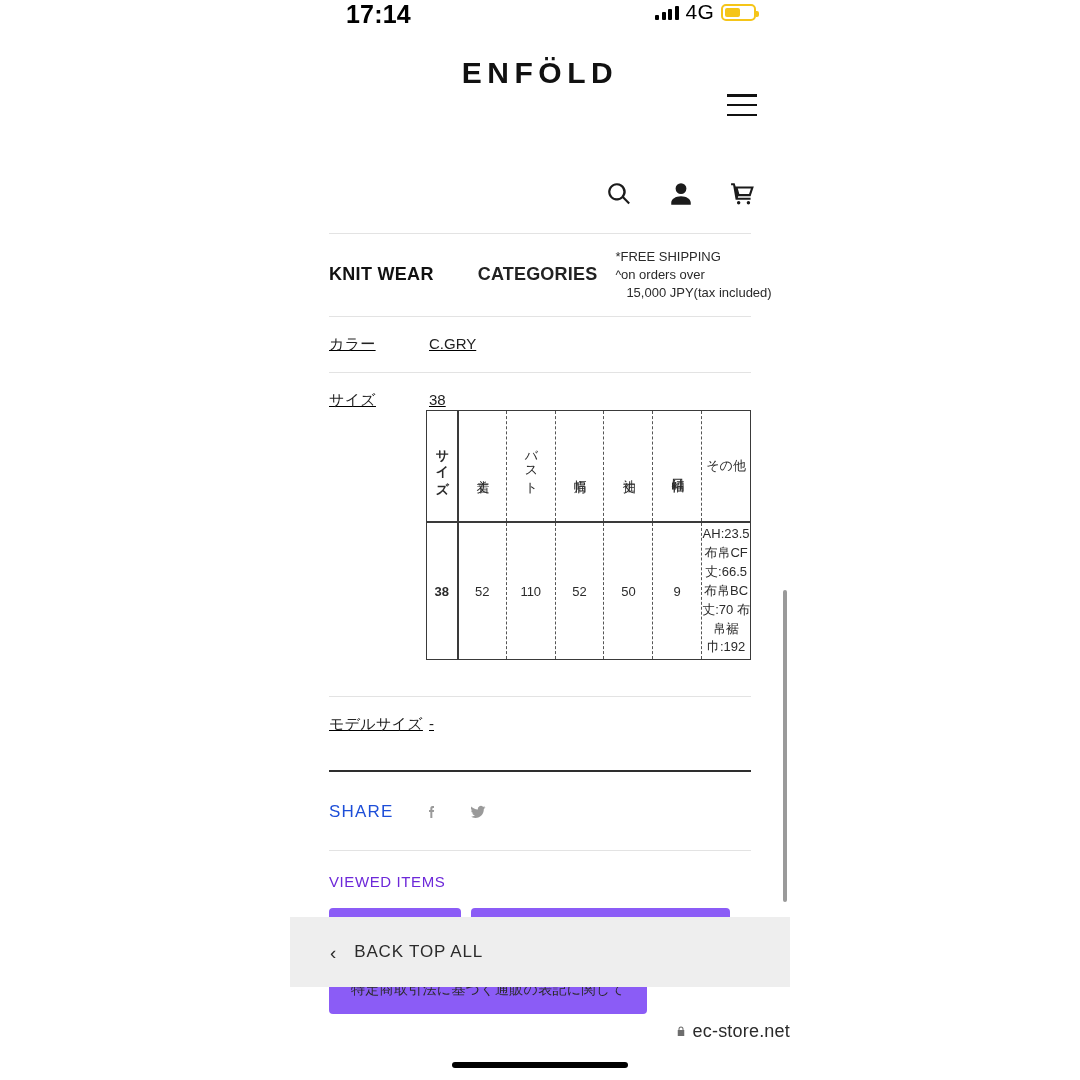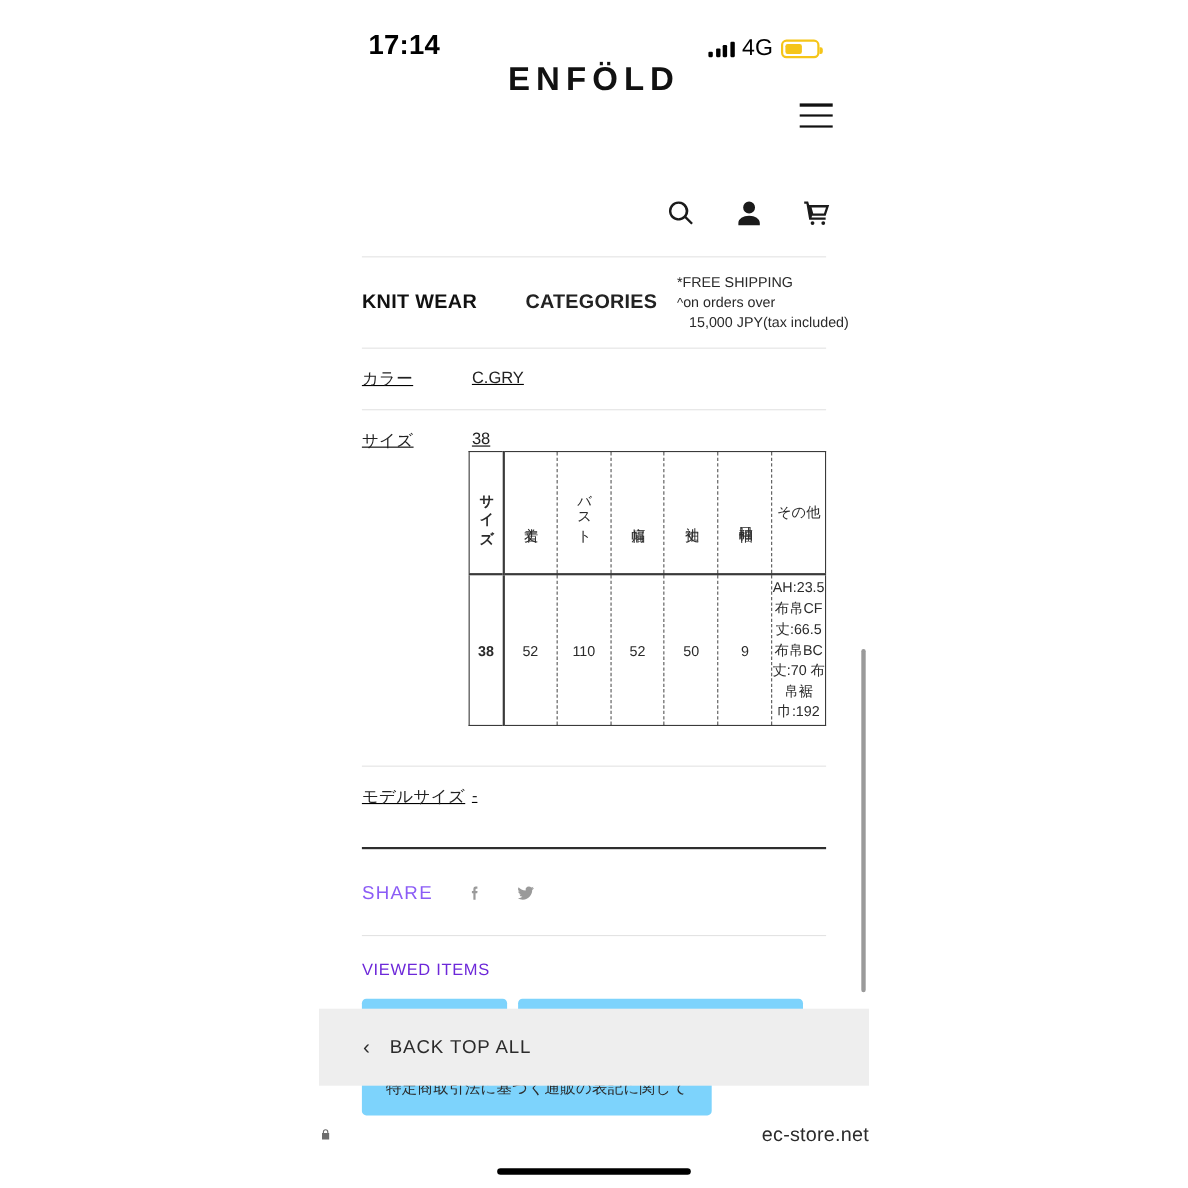--- a/index.html
+++ b/index.html
@@ -11,23 +11,23 @@
   }
   #screen {
     position: relative;
     width: 1080px; height: 1080px;
     background: #ffffff;
     overflow: hidden;
   }
 
   
   .statusbar {
-    position: absolute; top: 0; left: 290px;
+    position: absolute; top: 0; left: 301px;
     width: 500px; height: 56px;
-    display: flex; align-items: flex-end; justify-content: space-between;
+    display: flex; align-items: flex-start; justify-content: space-between;
     padding: 0 45px 0 45px;
   }
   .sb-time {
     font-size: 25px; font-weight: bold; color: #000;
     letter-spacing: 0.2px;
   }
   .sb-right { display: flex; align-items: center; gap: 7px; }
   .sig { display: flex; align-items: flex-end; gap: 2.5px; height: 15px; }
   .sig i { display: block; width: 4px; background: #000; border-radius: 1px; }
   .sig i:nth-child(1) { height: 5px; }
@@ -152,33 +152,33 @@
   }
   .vtxt-b { font-weight: bold; }
   .cell-other { font-size: 13px; line-height: 1.45; padding: 0 6px; }
   .cell-size-val { font-weight: bold; font-size: 14px; }
 
   
   .sharerow {
     display: flex; align-items: center; gap: 30px;
     padding: 30px 39px 28px 39px;
   }
-  .share-label { font-size: 17px; color: #8b5cf6; letter-spacing: 1.2px; }
+  .share-label { font-size: 17px; color: #1d4ed8; letter-spacing: 1.2px; }
   .sicon { width: 16px; height: 16px; }
   .sicon svg { display: block; width: 100%; height: 100%; fill: #9a9a9a; }
 
   
   .viewed { padding: 22px 39px 0 39px; }
   .viewed-title {
     font-size: 15px; color: #6d28d9; letter-spacing: 0.6px;
     margin-bottom: 18px;
   }
   .chips { display: flex; flex-wrap: wrap; gap: 10px; }
   .chip {
-    background: #7dd3fc; border-radius: 4px;
+    background: #8b5cf6; border-radius: 4px;
     padding: 15px 22px;
     font-size: 14px; color: #2b2b2b;
     letter-spacing: 0.3px;
     white-space: nowrap;
     text-align: right;
   }
   .chips-row2 { margin-top: 10px; }
 
   
   .backbar {
@@ -197,21 +197,21 @@
   .scrollbar {
     position: absolute; right: 3px; top: 534px;
     width: 4px; height: 312px;
     background: #9a9a9a; border-radius: 2px;
   }
 
   
   .urlbar {
     position: absolute; left: 290px; bottom: 34px;
     width: 500px; height: 30px;
-    display: flex; align-items: center; justify-content: space-between; gap: 6px;
+    display: flex; align-items: center; justify-content: flex-end; gap: 6px;
   }
   .lock { width: 12px; height: 15px; position: relative; }
   .lock svg { display: block; width: 100%; height: 100%; fill: #6d6d6d; }
   .url-text { font-size: 18px; color: #2b2b2b; letter-spacing: 0.2px; }
   .homebar {
     position: absolute; left: 50%; transform: translateX(-50%); bottom: 12px;
     width: 176px; height: 6px; background: #000; border-radius: 3px;
   }
 </style>
 </head>

